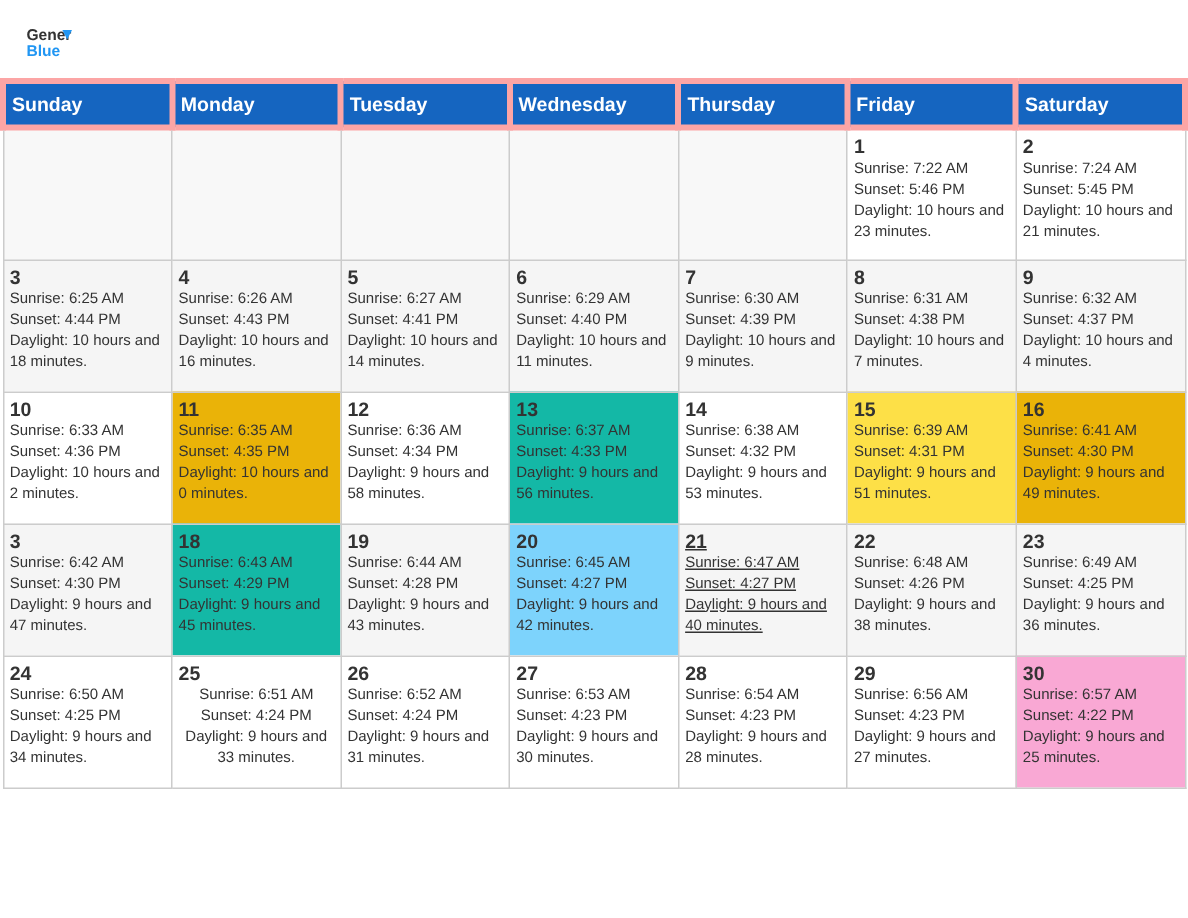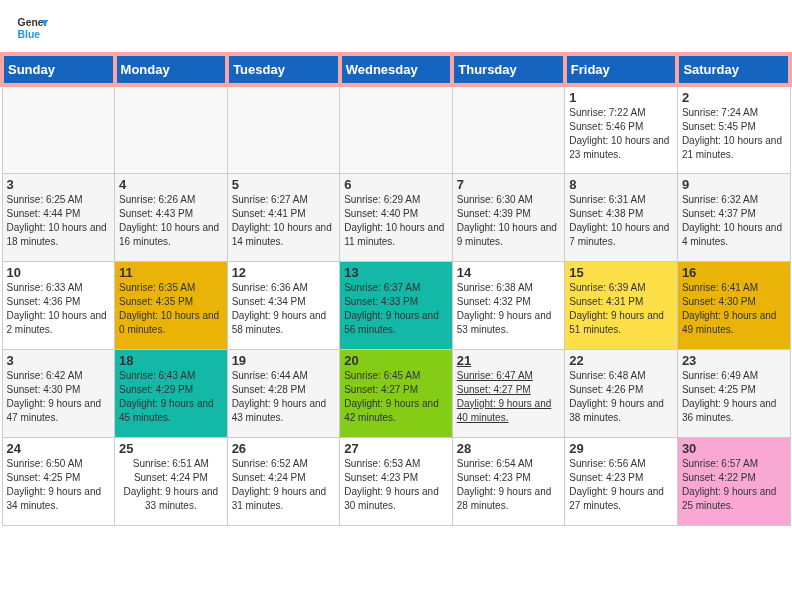--- a/index.html
+++ b/index.html
@@ -234,21 +234,21 @@
           <div class="day-info" style="white-space: pre-line;">Sunrise: 6:43 AM
 Sunset: 4:29 PM
 Daylight: 9 hours and 45 minutes.</div>
         </td>
         <td style="background: rgb(245, 245, 245);">
           <span class="day-num">19</span>
           <div class="day-info" style="white-space: pre-line;">Sunrise: 6:44 AM
 Sunset: 4:28 PM
 Daylight: 9 hours and 43 minutes.</div>
         </td>
-        <td style="background: #84cc16;">
+        <td style="background: #7dd3fc;">
           <span class="day-num">20</span>
           <div class="day-info" style="white-space: pre-line;">Sunrise: 6:45 AM
 Sunset: 4:27 PM
 Daylight: 9 hours and 42 minutes.</div>
         </td>
         <td style="background: rgb(245, 245, 245); text-decoration: underline;">
           <span class="day-num">21</span>
           <div class="day-info" style="white-space: pre-line;">Sunrise: 6:47 AM
 Sunset: 4:27 PM
 Daylight: 9 hours and 40 minutes.</div>

